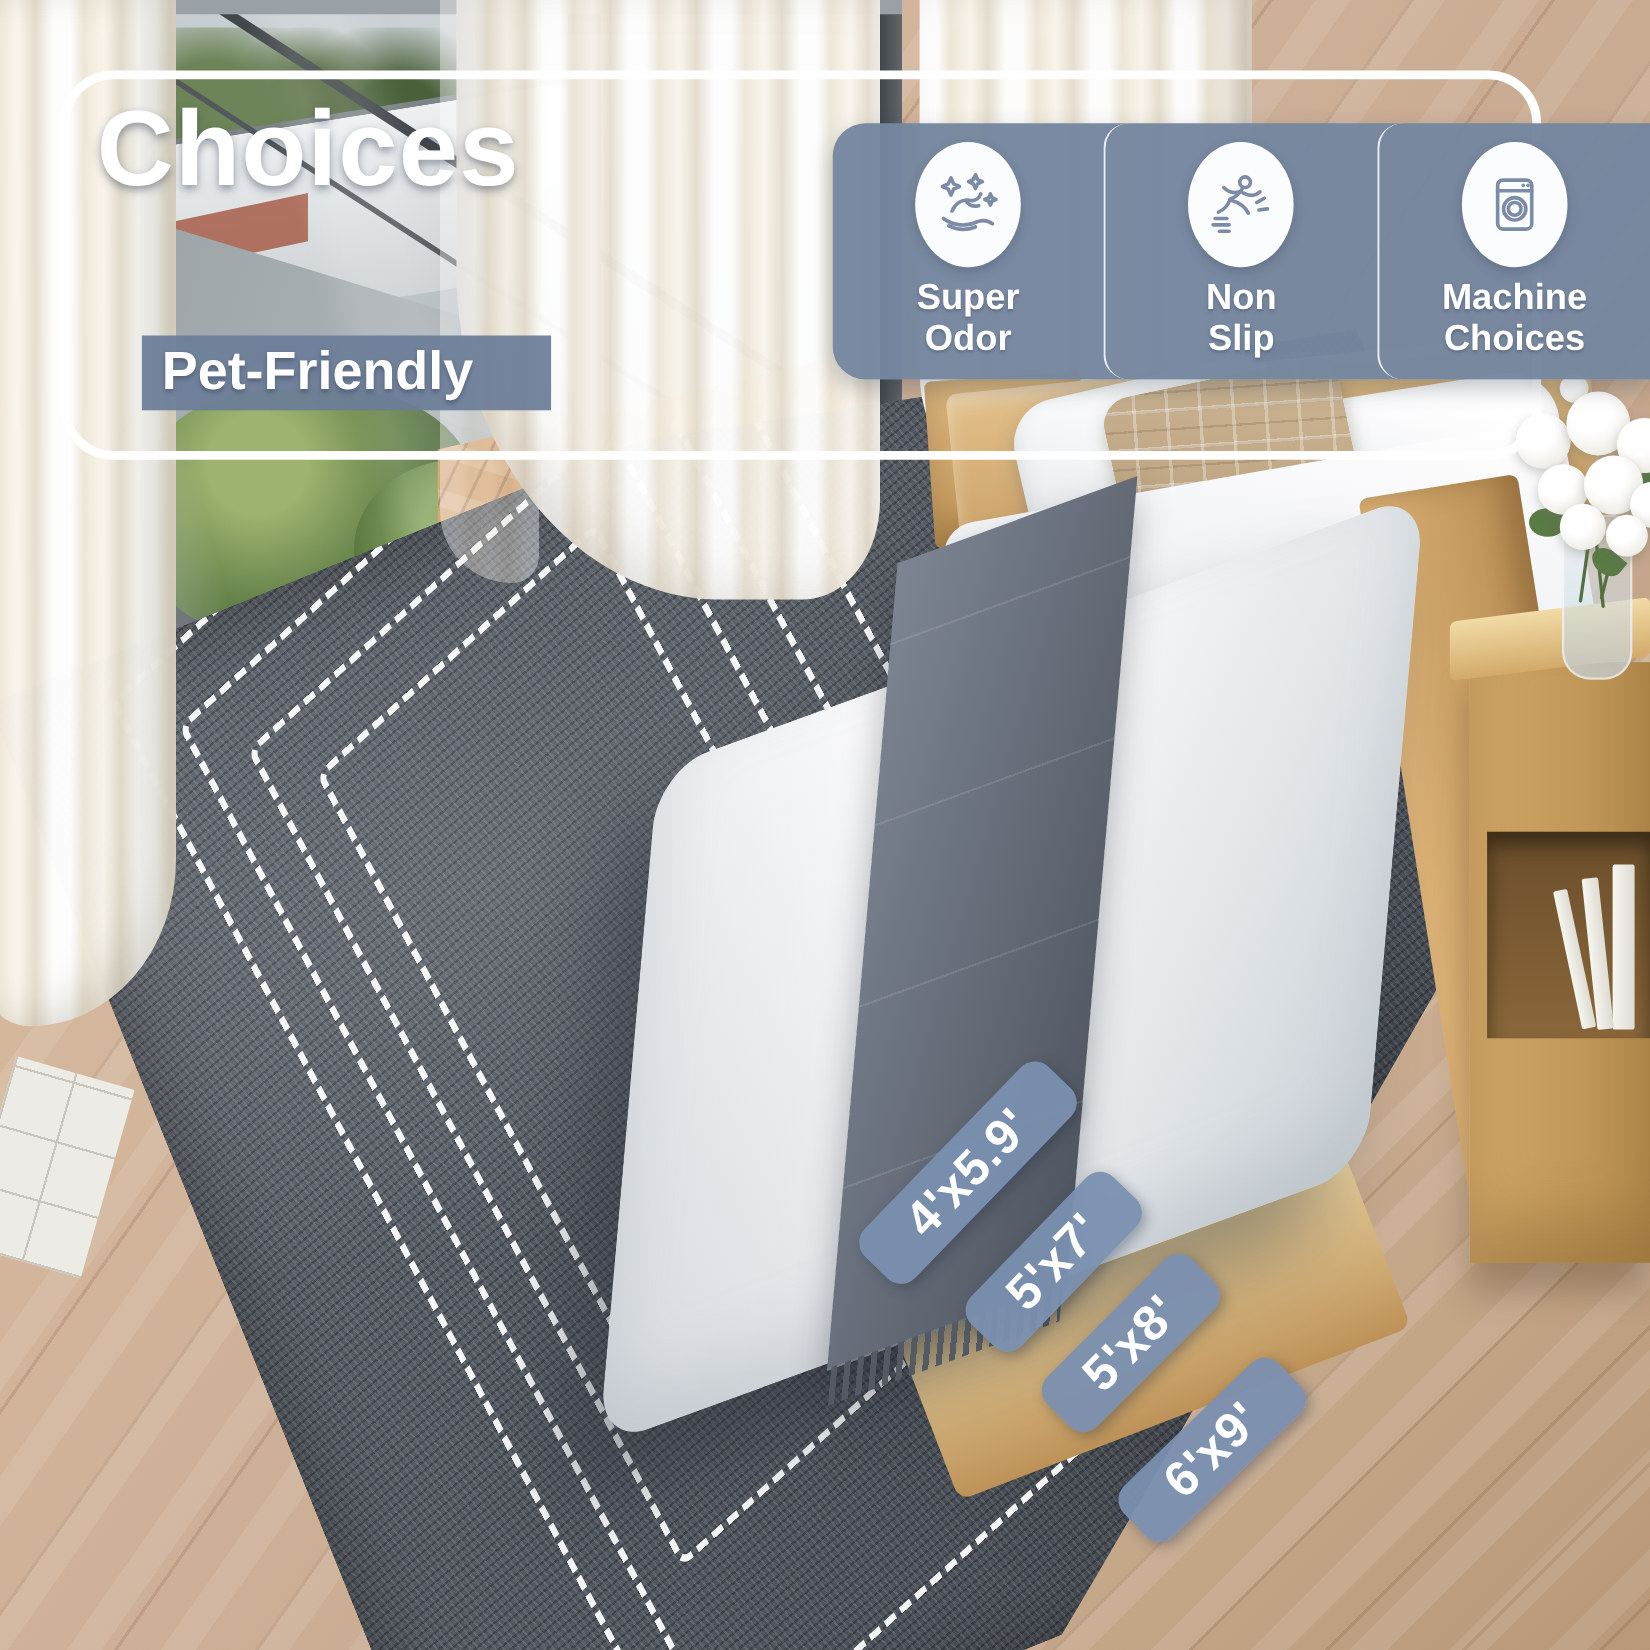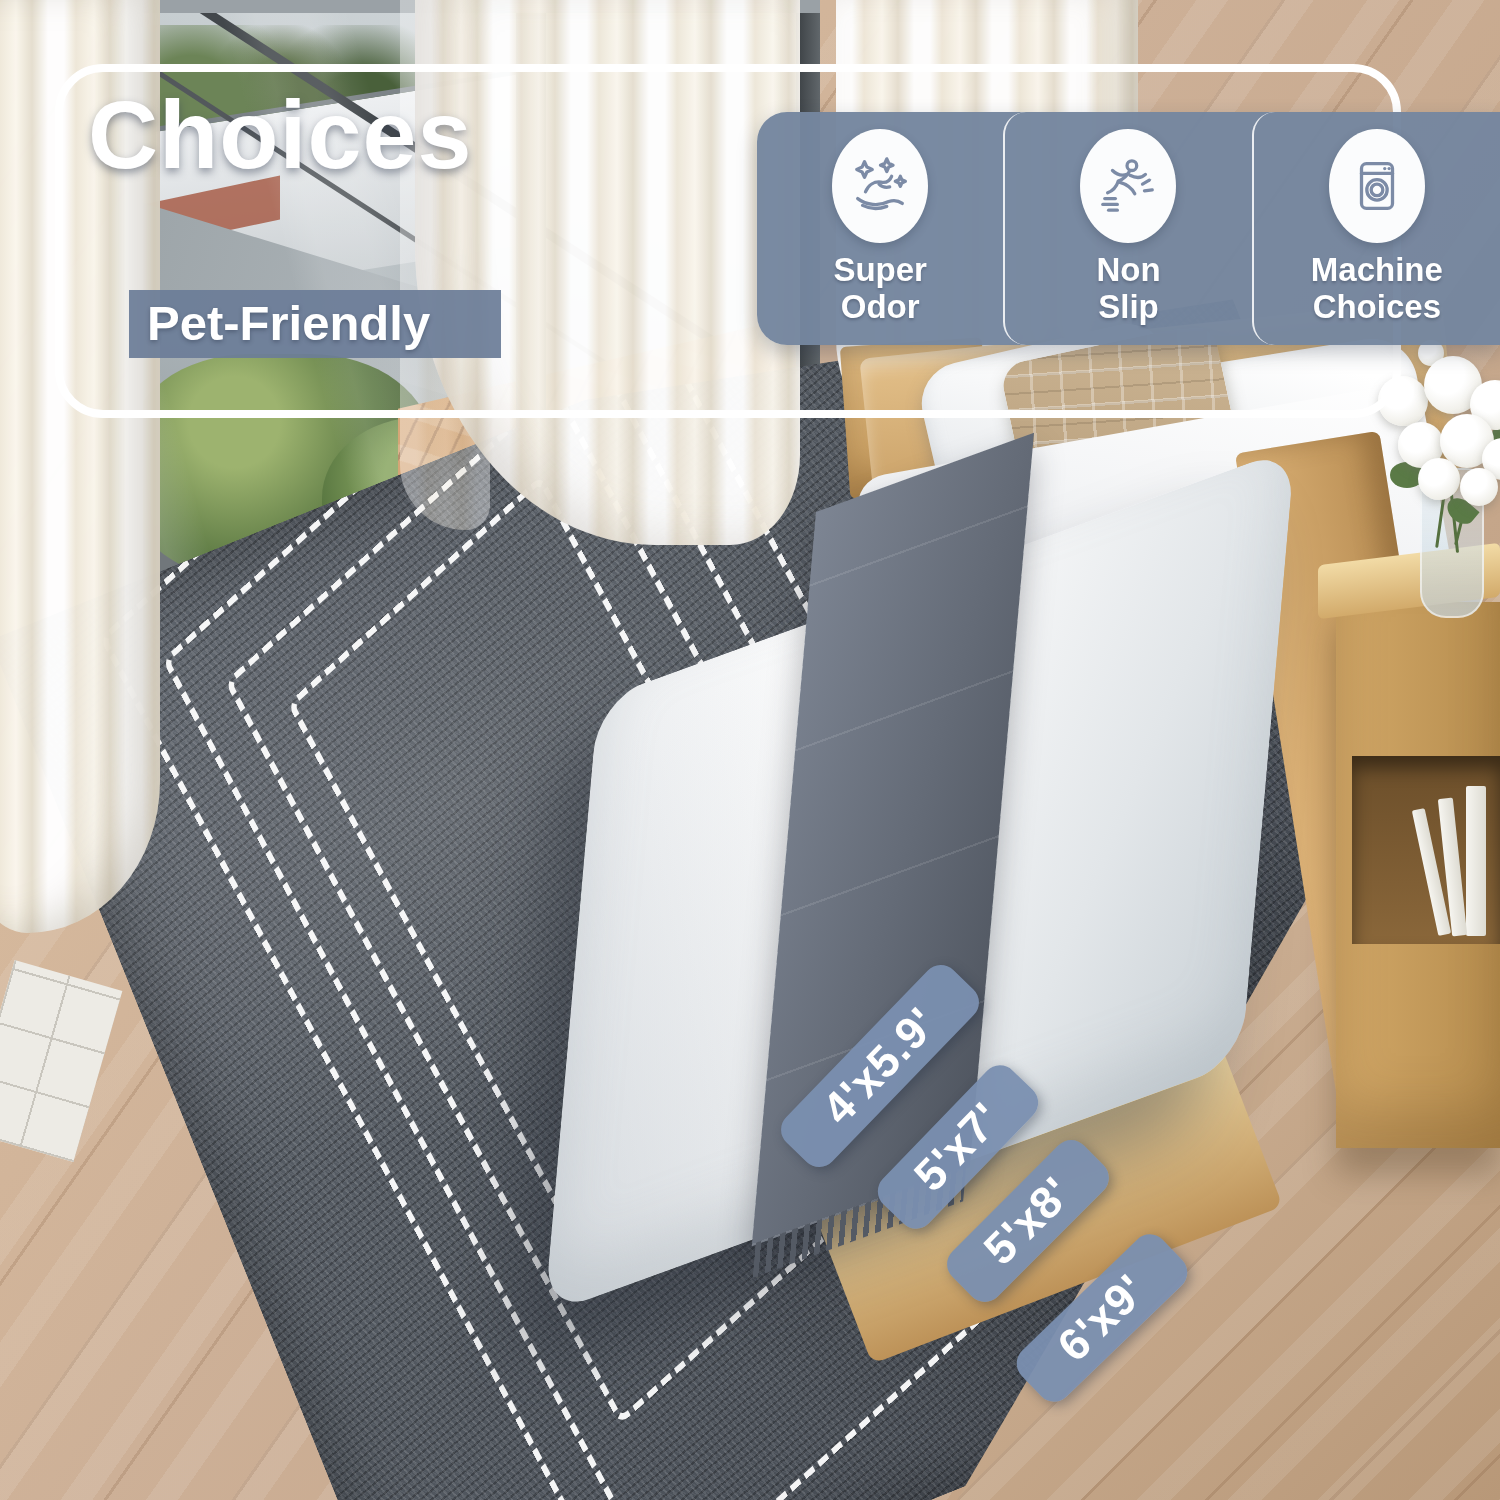--- a/index.html
+++ b/index.html
@@ -162,21 +162,21 @@
   .rose{position:absolute;border-radius:50%;
     background:radial-gradient(circle at 38% 34%, #ffffff 0 35%, #f0efe9 70%, #d8d6cc 100%);
     box-shadow:0 4px 10px rgba(110,110,100,.35);}
   .leaf{position:absolute;border-radius:50% 0 50% 50%;background:#5a7a46;}
 
   
   .ui-frame{left:55px;top:64px;width:1330px;height:338px;border:8px solid #ffffff;
     border-radius:48px;}
   .title{left:88px;top:84px;color:#ffffff;font-weight:bold;font-size:97px;line-height:1.06;
     letter-spacing:1px;text-shadow:0 4px 8px rgba(55,65,85,.5);}
-  .pet-band{left:129px;top:290px;width:372px;height:68px;background:rgba(108,125,152,.93);
+  .pet-band{left:129px;top:305px;width:372px;height:68px;background:rgba(108,125,152,.93);
     color:#fff;font-weight:bold;font-size:49px;line-height:66px;padding-left:18px;
     box-sizing:border-box;text-shadow:0 2px 4px rgba(40,50,70,.4);}
   .badge-panel{left:757px;top:112px;width:743px;height:233px;
     background:rgba(117,134,159,.97);border-radius:30px 0 0 30px;
     display:flex;align-items:stretch;box-shadow:0 8px 20px rgba(40,50,70,.28);}
   .feature{flex:1;display:flex;flex-direction:column;align-items:center;padding-top:17px;position:relative;}
   .feature + .feature{border-left:2px solid rgba(255,255,255,.85);border-radius:23px;}
   .feature{border-color:rgba(255,255,255,.85);}
   .fe-ellipse{width:96px;height:114px;border-radius:50%;background:#fbfcfd;
     display:flex;align-items:center;justify-content:center;box-shadow:0 4px 10px rgba(40,50,70,.25);}

